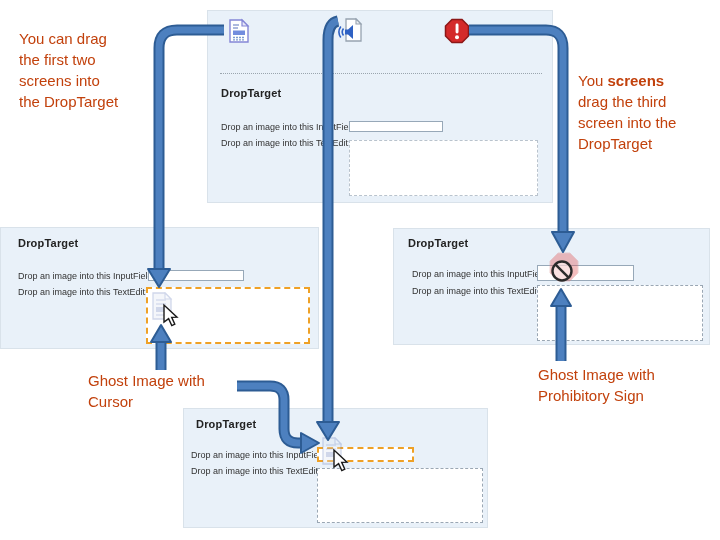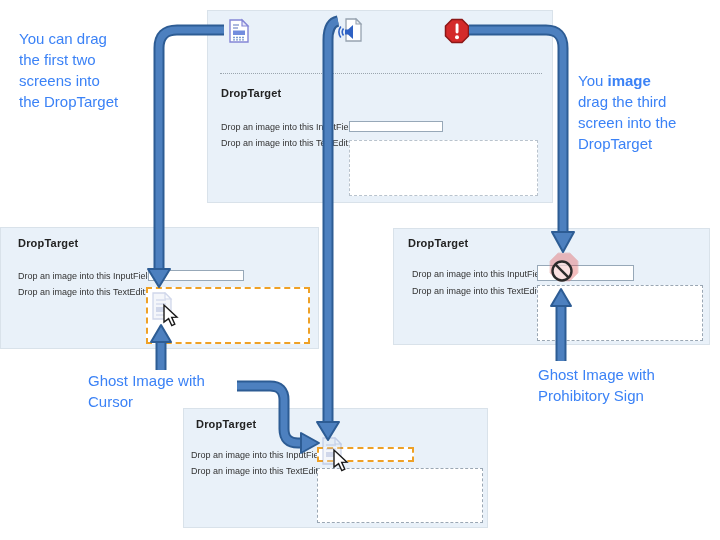--- a/index.html
+++ b/index.html
@@ -38,21 +38,21 @@
     position:absolute; left:12px; top:62px; width:322px; height:0;
     border-top:1px dotted #9aa5ae;
   }
   .screen-icon { position:absolute; width:26px; height:26px; }
 
   
   .ghost { position:absolute; pointer-events:none; }
 
   
   .note {
-    position:absolute; color:#3b82f6; font-size:15px; line-height:21px;
+    position:absolute; color:#c2410c; font-size:15px; line-height:21px;
     white-space:pre-line;
   }
   .note b { font-weight:bold; }
 
   
   #arrows {
     position:absolute; left:0; top:0; width:720px; height:540px;
     pointer-events:none; z-index:30;
   }
   .arrow-outer { fill:none; stroke:#2d5c94; stroke-width:11; }
@@ -159,21 +159,21 @@
       </g>
       <polygon points="13,13 13,30 17.6,26.6 20.8,33.6 23.8,32.2 20.7,25.4 26,25.2" fill="#ffffff" stroke="#1a1a1a" stroke-width="1.4"></polygon>
     </svg>
   </div>
 
   <div class="note" style="left:19px; top:28px; width:175px;">You can drag
 the first two
 screens into
 the DropTarget</div>
 
-  <div class="note" style="left:578px; top:70px; width:140px;"><span>You </span><b>image</b><span>
+  <div class="note" style="left:578px; top:70px; width:140px;"><span>You </span><b>screens</b><span>
 drag the third
 screen into the
 DropTarget</span></div>
 
   <div class="note" style="left:88px; top:370px; width:160px;">Ghost Image with
 Cursor</div>
 
   <div class="note" style="left:538px; top:364px; width:170px;">Ghost Image with
 Prohibitory Sign</div>
 

